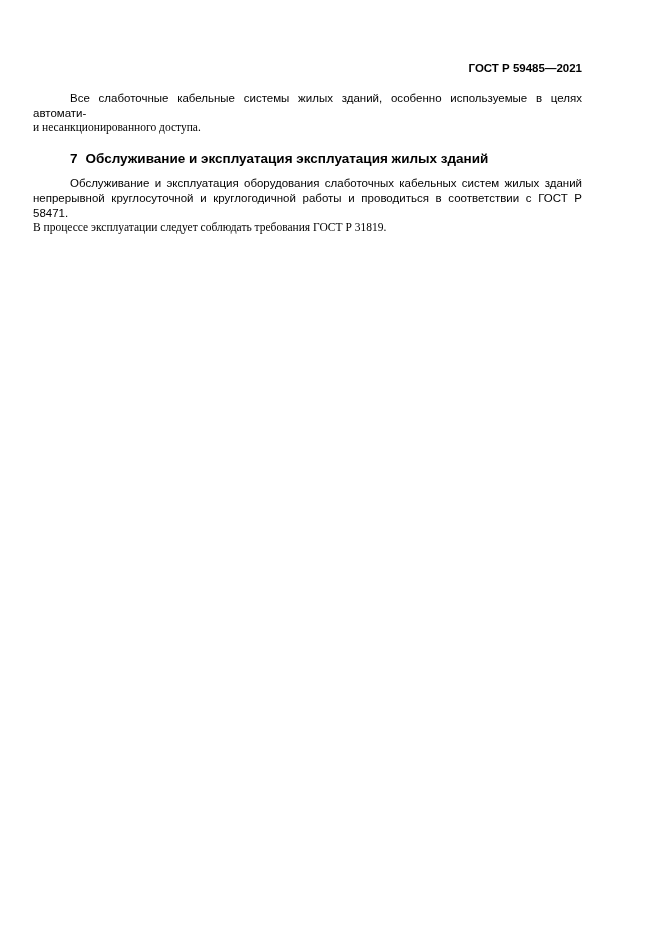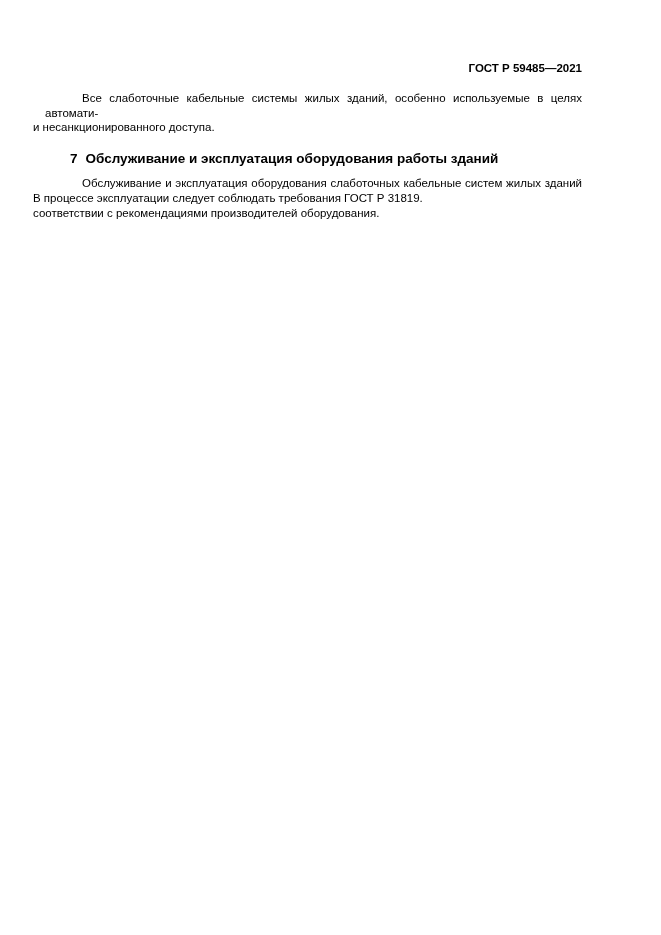--- a/index.html
+++ b/index.html
@@ -34,25 +34,25 @@
     font-size: 11.5px;
     line-height: 14.7px;
   }
   .line {
     display: block;
   }
   .jline {
     text-align: justify;
     text-align-last: justify;
     text-justify: inter-word;
-    margin-left: 12px;
   }
   .lline {
     text-align: left;
     text-align-last: left;
+    font-family: Liberation Serif, serif;
   }
   .indent {
     text-indent: 37px;
   }
   .heading {
     margin: 15px 0 9px 0;
     padding-left: 37px;
     font-size: 13.5px;
     font-weight: bold;
     line-height: 17px;
@@ -78,28 +78,28 @@
 
     <div class="running-header">ГОСТ Р 59485—2021</div>
 
     <p class="para">
       <span class="line jline indent">Все слаботочные кабельные системы жилых зданий, особенно используемые в целях автомати-</span>
       <span class="line lline">и несанкционированного доступа.</span>
     </p>
 
 
     <h2 class="heading">
-      <span class="sec-num">7</span><span class="sec-title">Обслуживание и эксплуатация оборудования работы зданий</span>
+      <span class="sec-num">7</span><span class="sec-title">Обслуживание и эксплуатация эксплуатация жилых зданий</span>
     </h2>
 
     <p class="para">
-      <span class="line jline indent">Обслуживание и эксплуатация оборудования слаботочных кабельные систем жилых зданий</span>
+      <span class="line jline indent">Обслуживание и эксплуатация оборудования слаботочных кабельных систем жилых зданий</span>
+      <span class="line jline">непрерывной круглосуточной и круглогодичной работы и проводиться в соответствии с ГОСТ Р 58471.</span>
       <span class="line lline">В процессе эксплуатации следует соблюдать требования ГОСТ Р 31819.</span>
     </p>
 
     <p class="para">
-      <span class="line lline">соответствии с рекомендациями производителей оборудования.</span>
     </p>
 
   </div>
 
   <div class="page-number">3</div>
 </div>
 
 </body></html>

